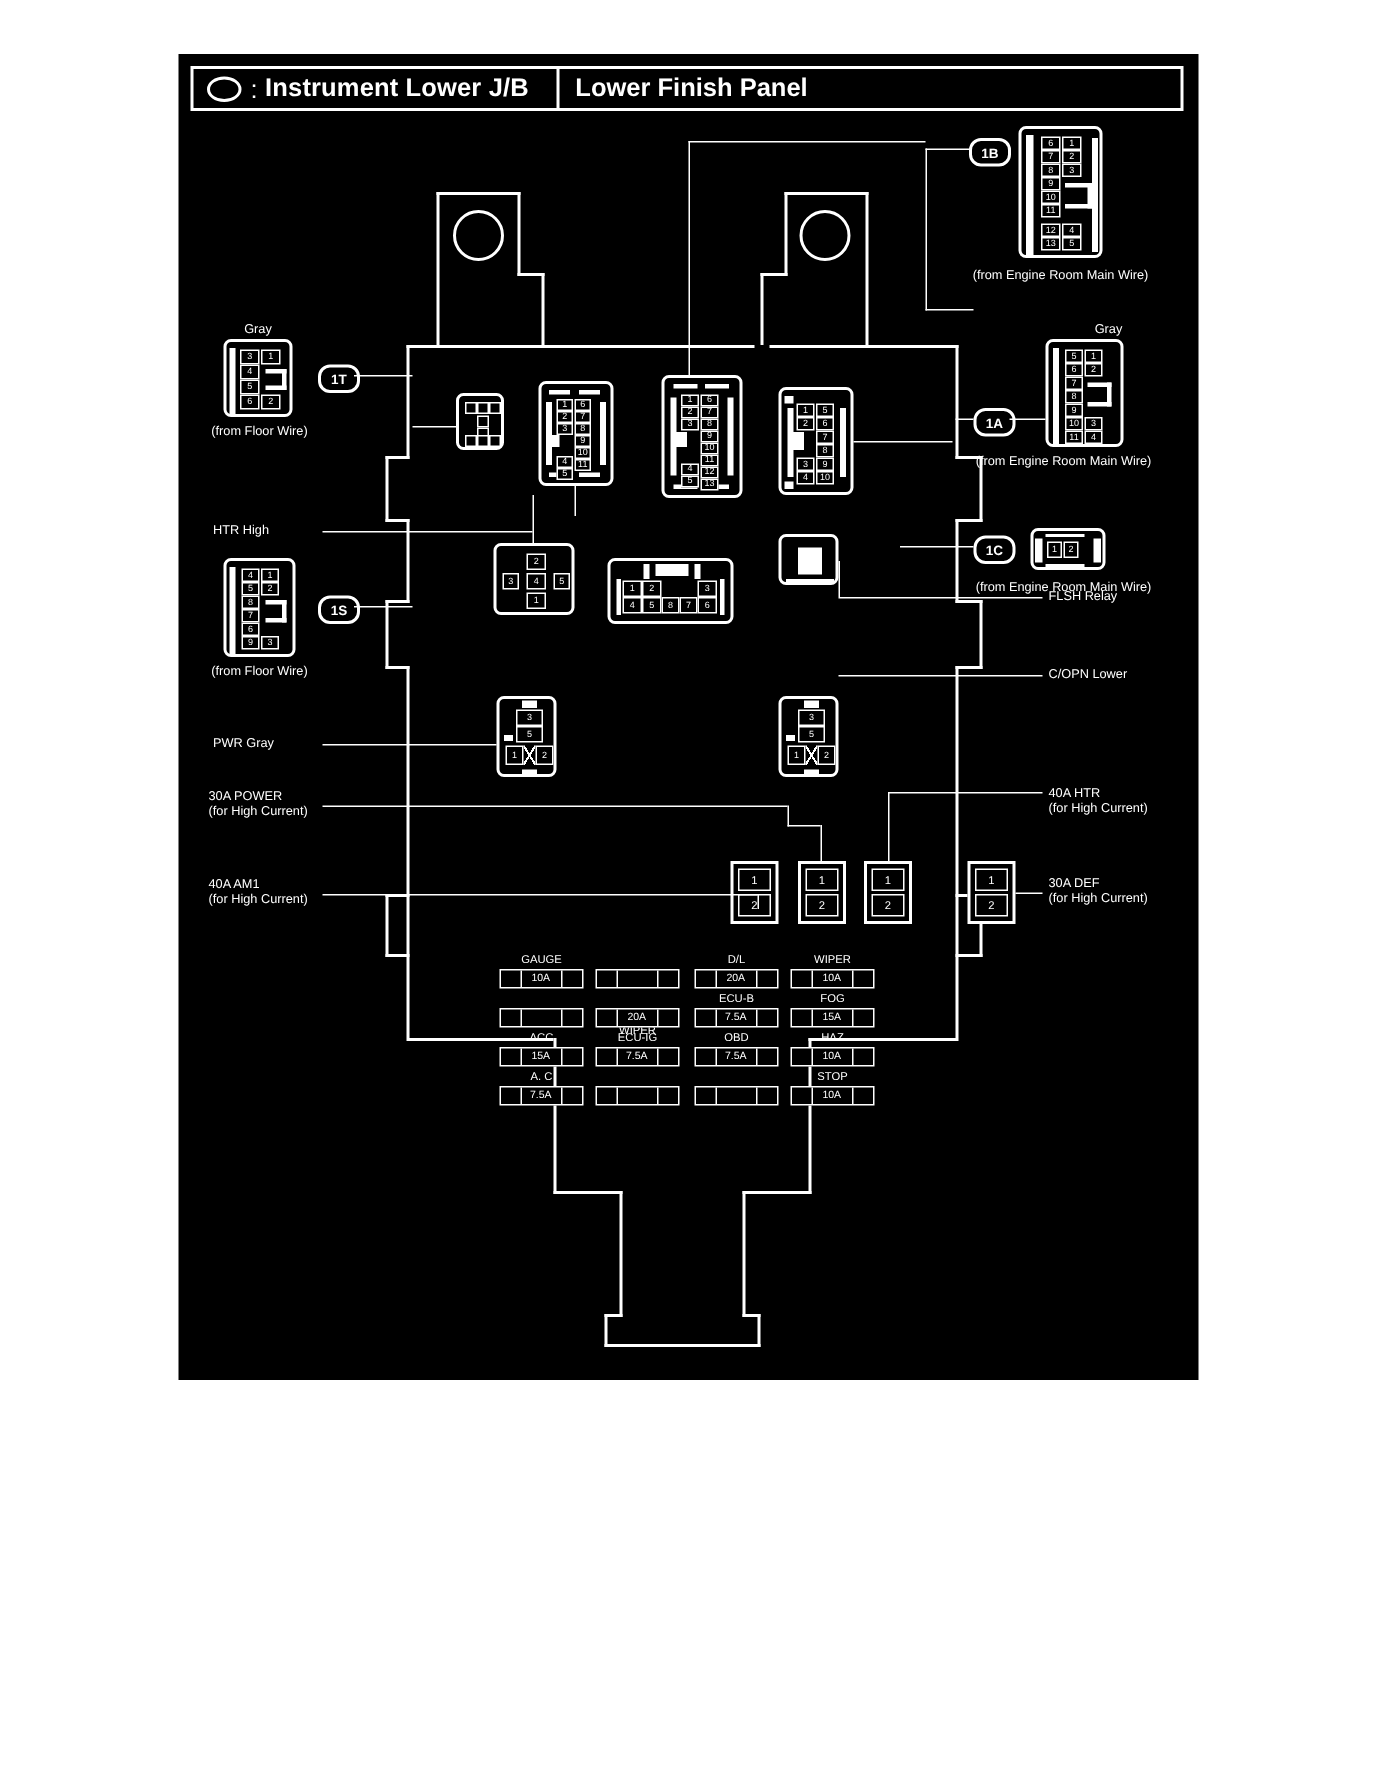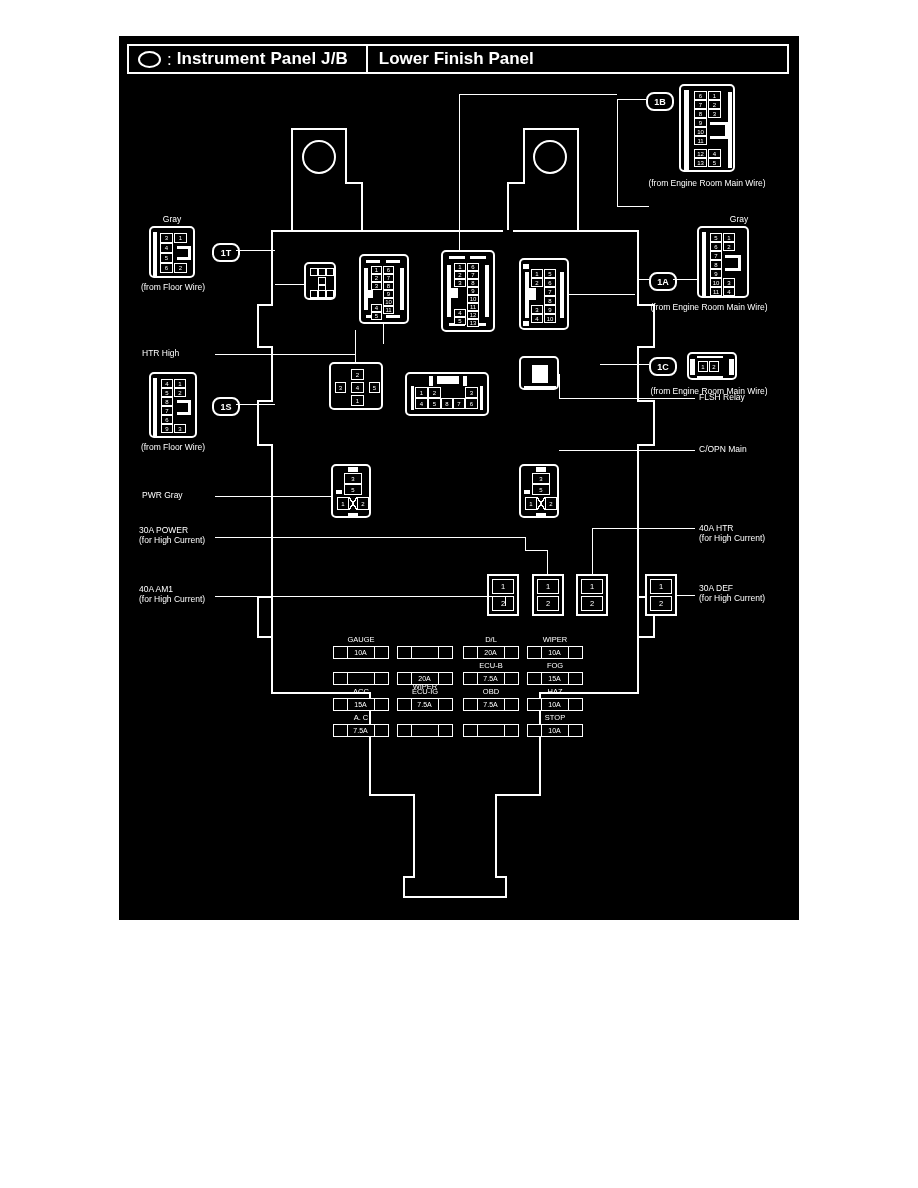--- a/index.html
+++ b/index.html
@@ -44,21 +44,21 @@
 </style>
 </head>
 <body>
 
 <div id="page">
   <div id="diagram">
 
     <div class="hdr">
       <div class="oval"></div>
       <span class="colon">:</span>
-      <span class="t1">Instrument Panel J/B</span>
+      <span class="t1">Instrument Lower J/B</span>
       <div class="divider"></div>
       <span class="t2">Lower Finish Panel</span>
     </div>
 
     <div class="ln" style="left:152px;top:194px;width:232px;height:2px;"></div>
     <div class="ln" style="left:394px;top:194px;width:126px;height:2px;"></div>
     <div class="ln" style="left:152px;top:194px;width:2px;height:76px;"></div>
     <div class="ln" style="left:518px;top:194px;width:2px;height:76px;"></div>
     <div class="ln" style="left:138px;top:268px;width:16px;height:2px;"></div>
     <div class="ln" style="left:518px;top:268px;width:18px;height:2px;"></div>
@@ -342,21 +342,21 @@
       <div class="pin" style="left:11px;top:18px;width:18px;height:11px;">5</div>
       <div class="pin" style="left:4px;top:31px;width:12px;height:13px;">1</div>
       <div class="pin" style="left:24px;top:31px;width:12px;height:13px;">2</div>
       <div class="ln" style="left:16px;top:31px;width:8px;height:13px;background:transparent;
            background-image:linear-gradient(to bottom right,transparent 45%,#fff 45%,#fff 55%,transparent 55%),
                             linear-gradient(to bottom left,transparent 45%,#fff 45%,#fff 55%,transparent 55%);"></div>
       <div class="ln" style="left:3px;top:24px;width:6px;height:4px;"></div>
       <div class="ln" style="left:15px;top:47px;width:10px;height:4px;"></div>
     </div>
     <div class="ln" style="left:440px;top:414px;width:136px;height:1px;"></div>
-    <div class="lbl" style="left:580px;top:408px;">C/OPN Main</div>
+    <div class="lbl" style="left:580px;top:408px;">C/OPN Lower</div>
 
     <div class="hc" style="left:368px;top:538px;">
       <div class="t">1</div>
       <div class="b">2</div>
     </div>
     <div class="hc" style="left:413px;top:538px;">
       <div class="t">1</div>
       <div class="b">2</div>
     </div>
     <div class="hc" style="left:457px;top:538px;">

